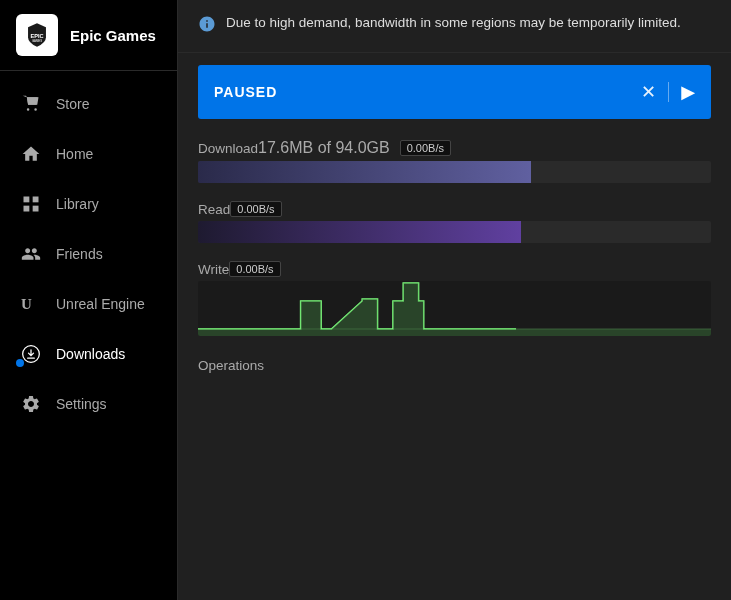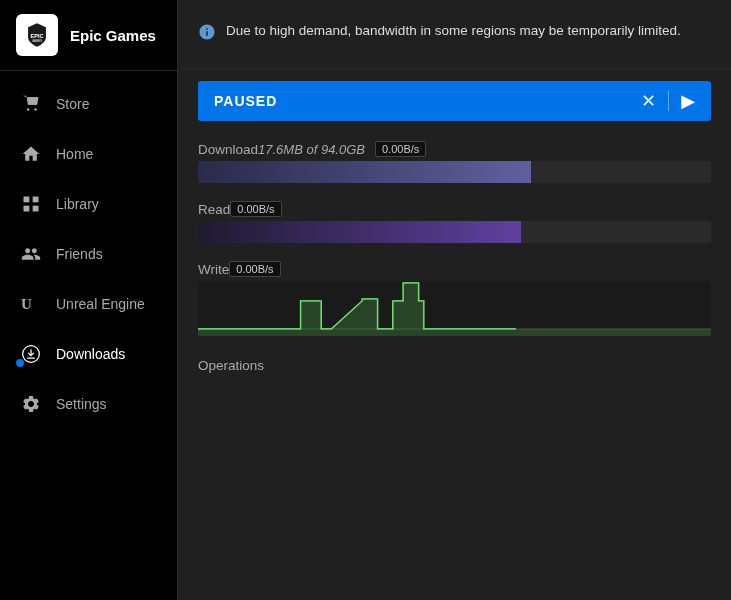--- a/index.html
+++ b/index.html
@@ -105,21 +105,21 @@
       display: flex;
       flex-direction: column;
       overflow: hidden;
     }
 
     
     .info-banner {
       display: flex;
       align-items: flex-start;
       gap: 10px;
-      padding: 22px 20px;
+      padding: 14px 20px;
       background: #202020;
       border-bottom: 1px solid #2a2a2a;
     }
 
     .info-banner .info-icon {
       color: #5b9bd5;
       font-size: 18px;
       margin-top: 1px;
       flex-shrink: 0;
     }
@@ -131,21 +131,21 @@
     }
 
     
     .paused-bar {
       margin: 12px 20px;
       background: #0074e8;
       border-radius: 3px;
       display: flex;
       align-items: center;
       padding: 0 16px;
-      height: 40px;
+      height: 54px;
       gap: 27px;
     }
 
     .paused-label {
       font-size: 14px;
       font-weight: 700;
       color: #fff;
       letter-spacing: 1px;
       flex: 1;
     }
@@ -200,23 +200,22 @@
 
     .stat-info {
       display: flex;
       align-items: center;
       gap: 10px;
       font-size: 12px;
       color: #aaa;
     }
 
     .stat-size {
-      font-size: 13px;
+      font-size: 16px;
       color: #aaa;
-      font-style: italic;
     }
 
     .stat-speed-badge {
       background: rgba(0,0,0,0.5);
       border: 1px solid #444;
       padding: 1px 6px;
       border-radius: 2px;
       font-size: 11px;
       color: #ccc;
       white-space: nowrap;

